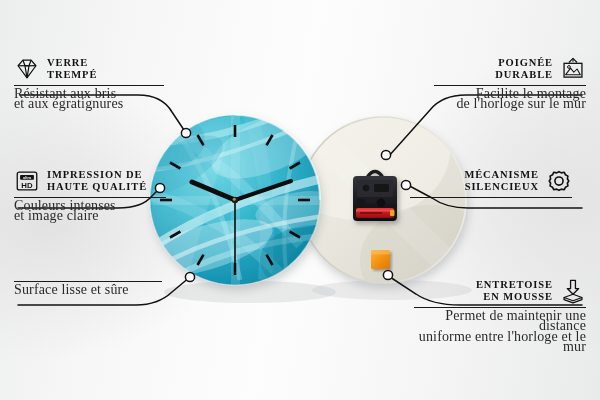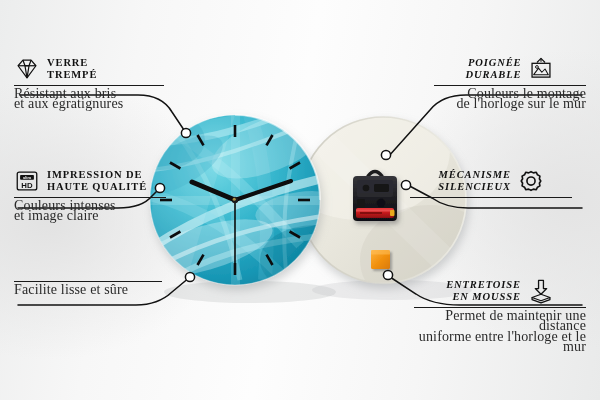--- a/index.html
+++ b/index.html
@@ -30,21 +30,21 @@
   .feat .sub {
     font-size:14px; line-height:10.4px; color:#2a2a2a;
     white-space:pre-line; letter-spacing:.15px;
   }
   .ic { width:26px; height:26px; flex:0 0 26px; display:block; }
 
   
   .left .head { flex-direction:row; }
   .left .ttl, .left .sub { text-align:left; }
   
-  .right .head { flex-direction:row; justify-content:center;font-style:italic; }
+  .right .head { flex-direction:row; justify-content:flex-end; }
   .right .ttl, .right .sub { text-align:right; }
 
   #f1 { left:14px;  top:56px;  width:150px; }
   #f2 { left:14px;  top:168px; width:152px; }
   #f3 { left:14px;  top:278px; width:148px; }
   #f4 { right:14px; top:56px;  width:152px; }
   #f5 { right:28px; top:168px; width:162px; }
   #f6 { right:14px; top:278px; width:172px; }
 </style>
 </head>
@@ -251,37 +251,37 @@
       <div class="ttl">IMPRESSION DE
 HAUTE QUALITÉ</div>
     </div>
     <div class="rule"></div>
     <div class="sub">Couleurs intenses
 et image claire</div>
   </div>
 
   <div class="feat left" id="f3">
     <div class="rule"></div>
-    <div class="sub">Facilite lisse et sûre</div>
+    <div class="sub">Surface lisse et sûre</div>
   </div>
 
   <div class="feat right" id="f4">
     <div class="head">
       <div class="ttl">POIGNÉE
 DURABLE</div>
       <svg class="ic" viewBox="0 0 32 32">
         <path d="M16 3 L16 7" fill="none" stroke="#111" stroke-width="1.4"></path>
         <path d="M11 8 L16 3 L21 8" fill="none" stroke="#111" stroke-width="1.4" stroke-linejoin="round"></path>
         <rect x="5" y="9" width="22" height="17" fill="none" stroke="#111" stroke-width="1.6"></rect>
         <path d="M7 23 L13 15 L17 20 L21 16 L25 23 Z" fill="none" stroke="#111" stroke-width="1.3" stroke-linejoin="round"></path>
         <circle cx="11" cy="13.5" r="1.7" fill="none" stroke="#111" stroke-width="1.2"></circle>
       </svg>
     </div>
     <div class="rule"></div>
-    <div class="sub">Couleurs le montage
+    <div class="sub">Facilite le montage
 de l'horloge sur le mur</div>
   </div>
 
   <div class="feat right" id="f5">
     <div class="head">
       <div class="ttl">MÉCANISME
 SILENCIEUX</div>
       <svg class="ic" viewBox="0 0 32 32">
         <g fill="none" stroke="#111" stroke-width="2" stroke-linejoin="round">
           <path d="M16 4.5 L19 6 L22.5 5.3 L24 8.4 L27 10 L26.3 13.3 L28 16 L26.3 18.7 L27 22 L24 23.6 L22.5 26.7 L19 26 L16 27.5 L13 26 L9.5 26.7 L8 23.6 L5 22 L5.7 18.7 L4 16 L5.7 13.3 L5 10 L8 8.4 L9.5 5.3 L13 6 Z"></path>

